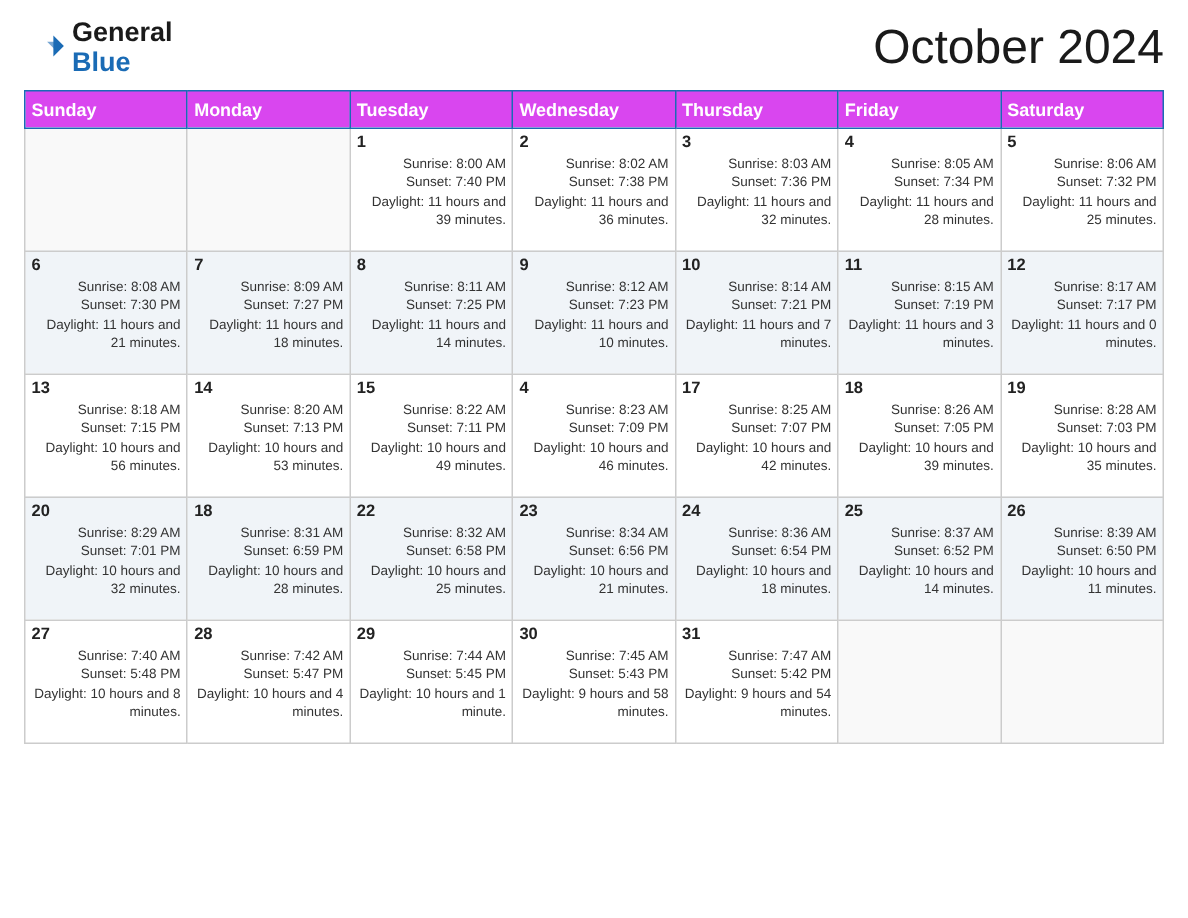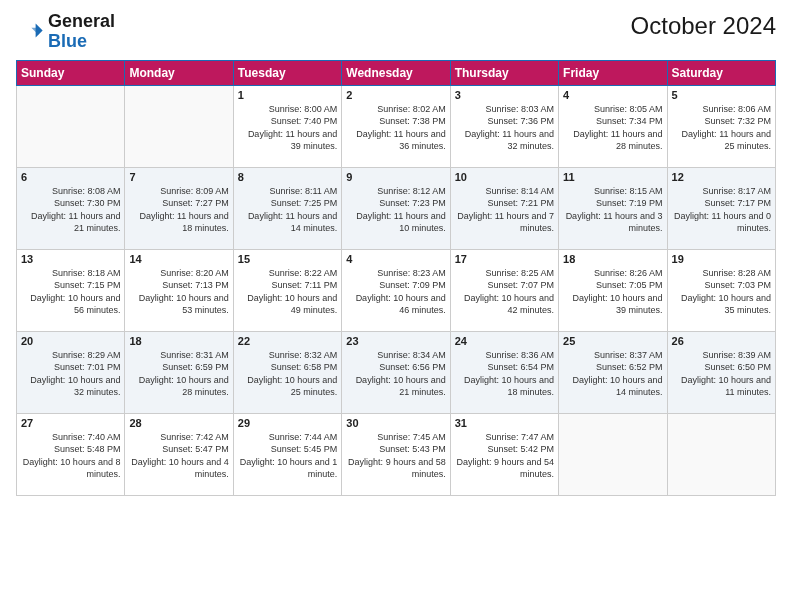--- a/index.html
+++ b/index.html
@@ -12,21 +12,21 @@
     }
     .page {
       width: 792px;
       height: 612px;
       background: #fff;
       padding: 12px 16px 10px 16px;
     }
     .header {
       display: flex;
       justify-content: space-between;
-      align-items: flex-start;
+      align-items: center;
       margin-bottom: 8px;
     }
     .logo {
       display: flex;
       align-items: center;
       gap: 4px;
     }
     .logo-text {
       font-size: 18px;
       font-weight: bold;
@@ -37,35 +37,35 @@
       color: #1a6bb5;
     }
     .logo-icon {
       width: 28px;
       height: 28px;
     }
     .title-block {
       text-align: right;
     }
     .month-title {
-      font-size: 24px;
+      font-size: 32px;
       color: #1a1a1a;
       font-weight: normal;
     }
     .location {
       font-size: 14px;
       color: #555;
     }
     table {
       width: 100%;
       border-collapse: collapse;
       table-layout: fixed;
     }
     thead th {
-      background: #be185d;
+      background: #d946ef;
       color: #fff;
       font-size: 12px;
       font-weight: bold;
       padding: 5px 4px;
       text-align: left;
       border: 1px solid #1a6bb5;
     }
     tbody td {
       border: 1px solid #ccc;
       vertical-align: top;

